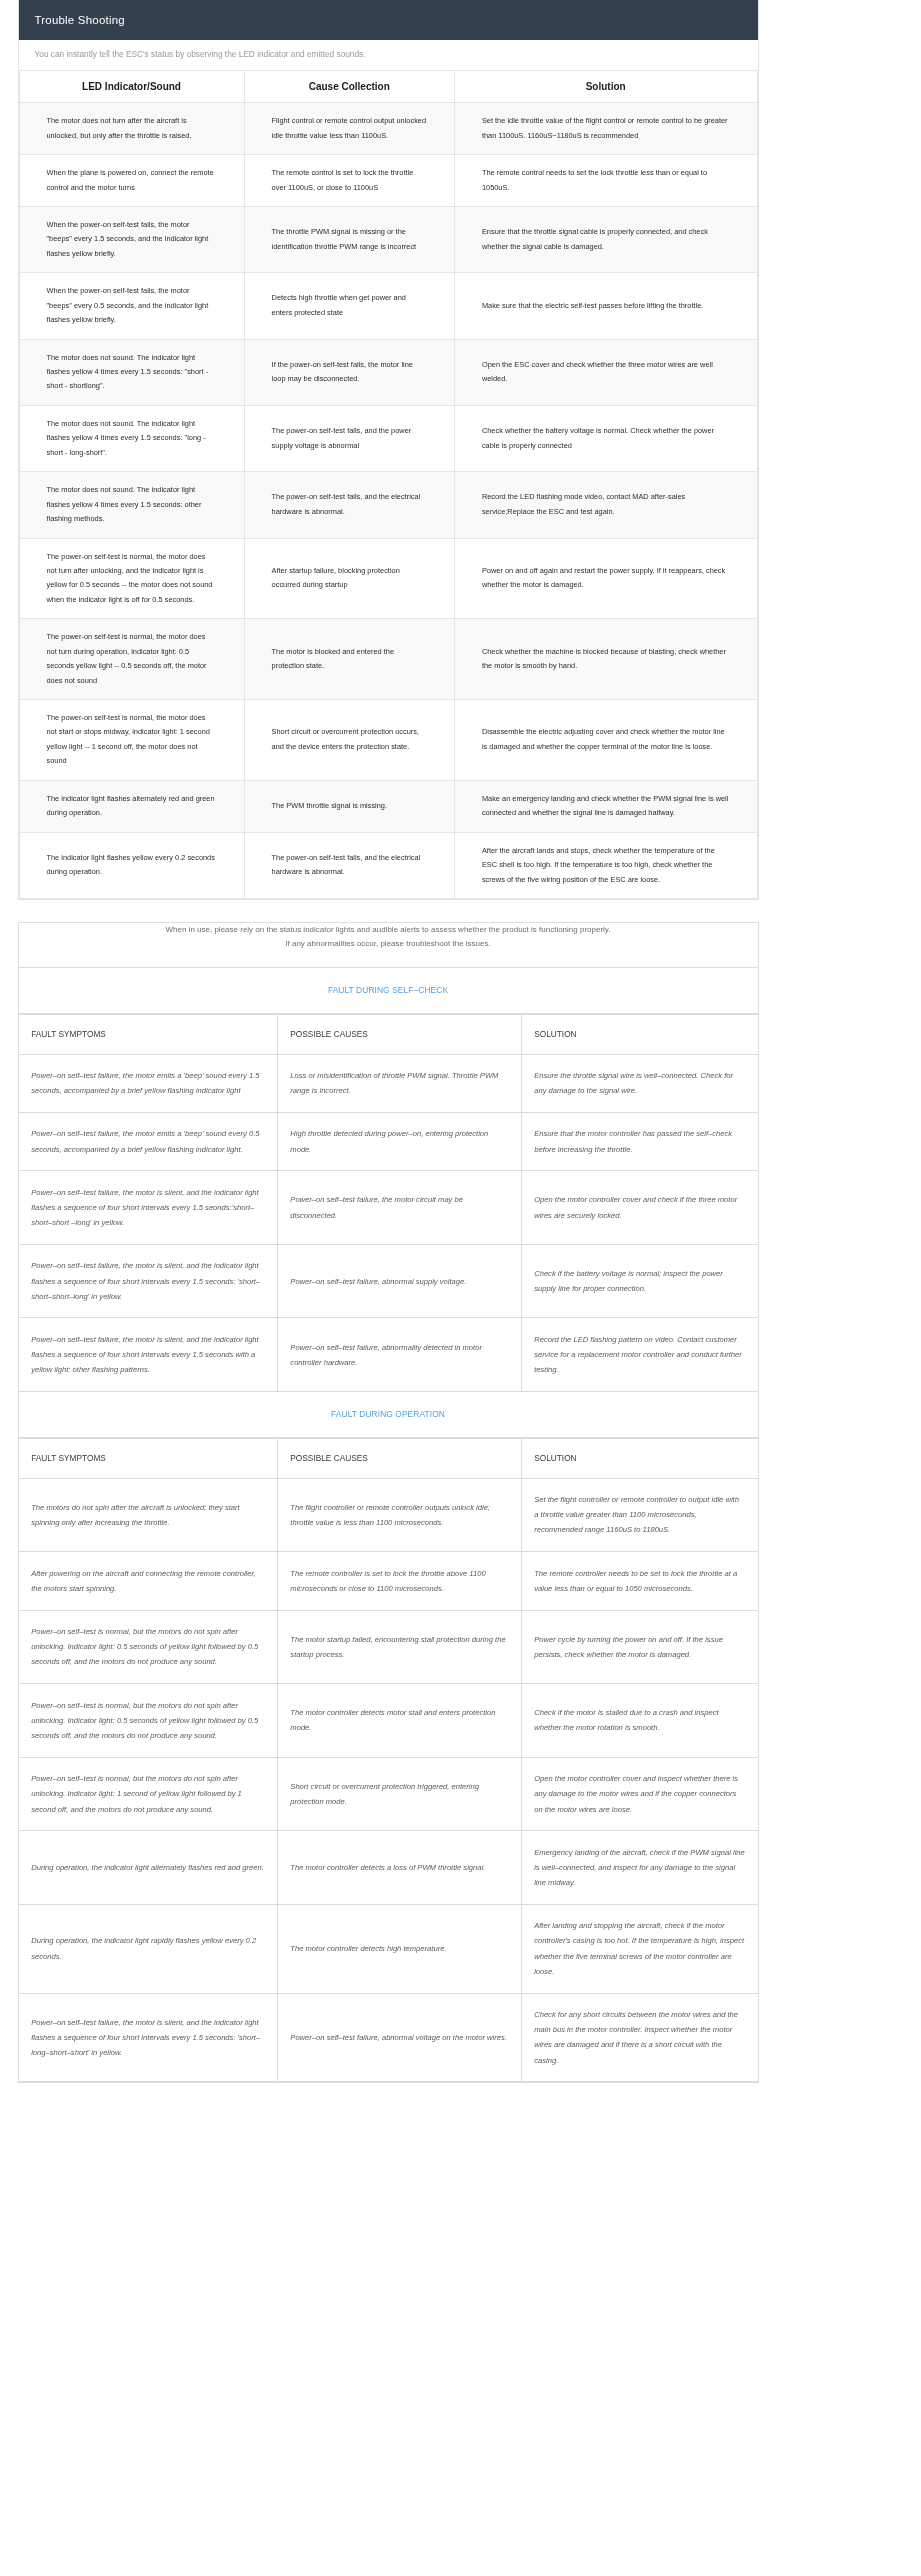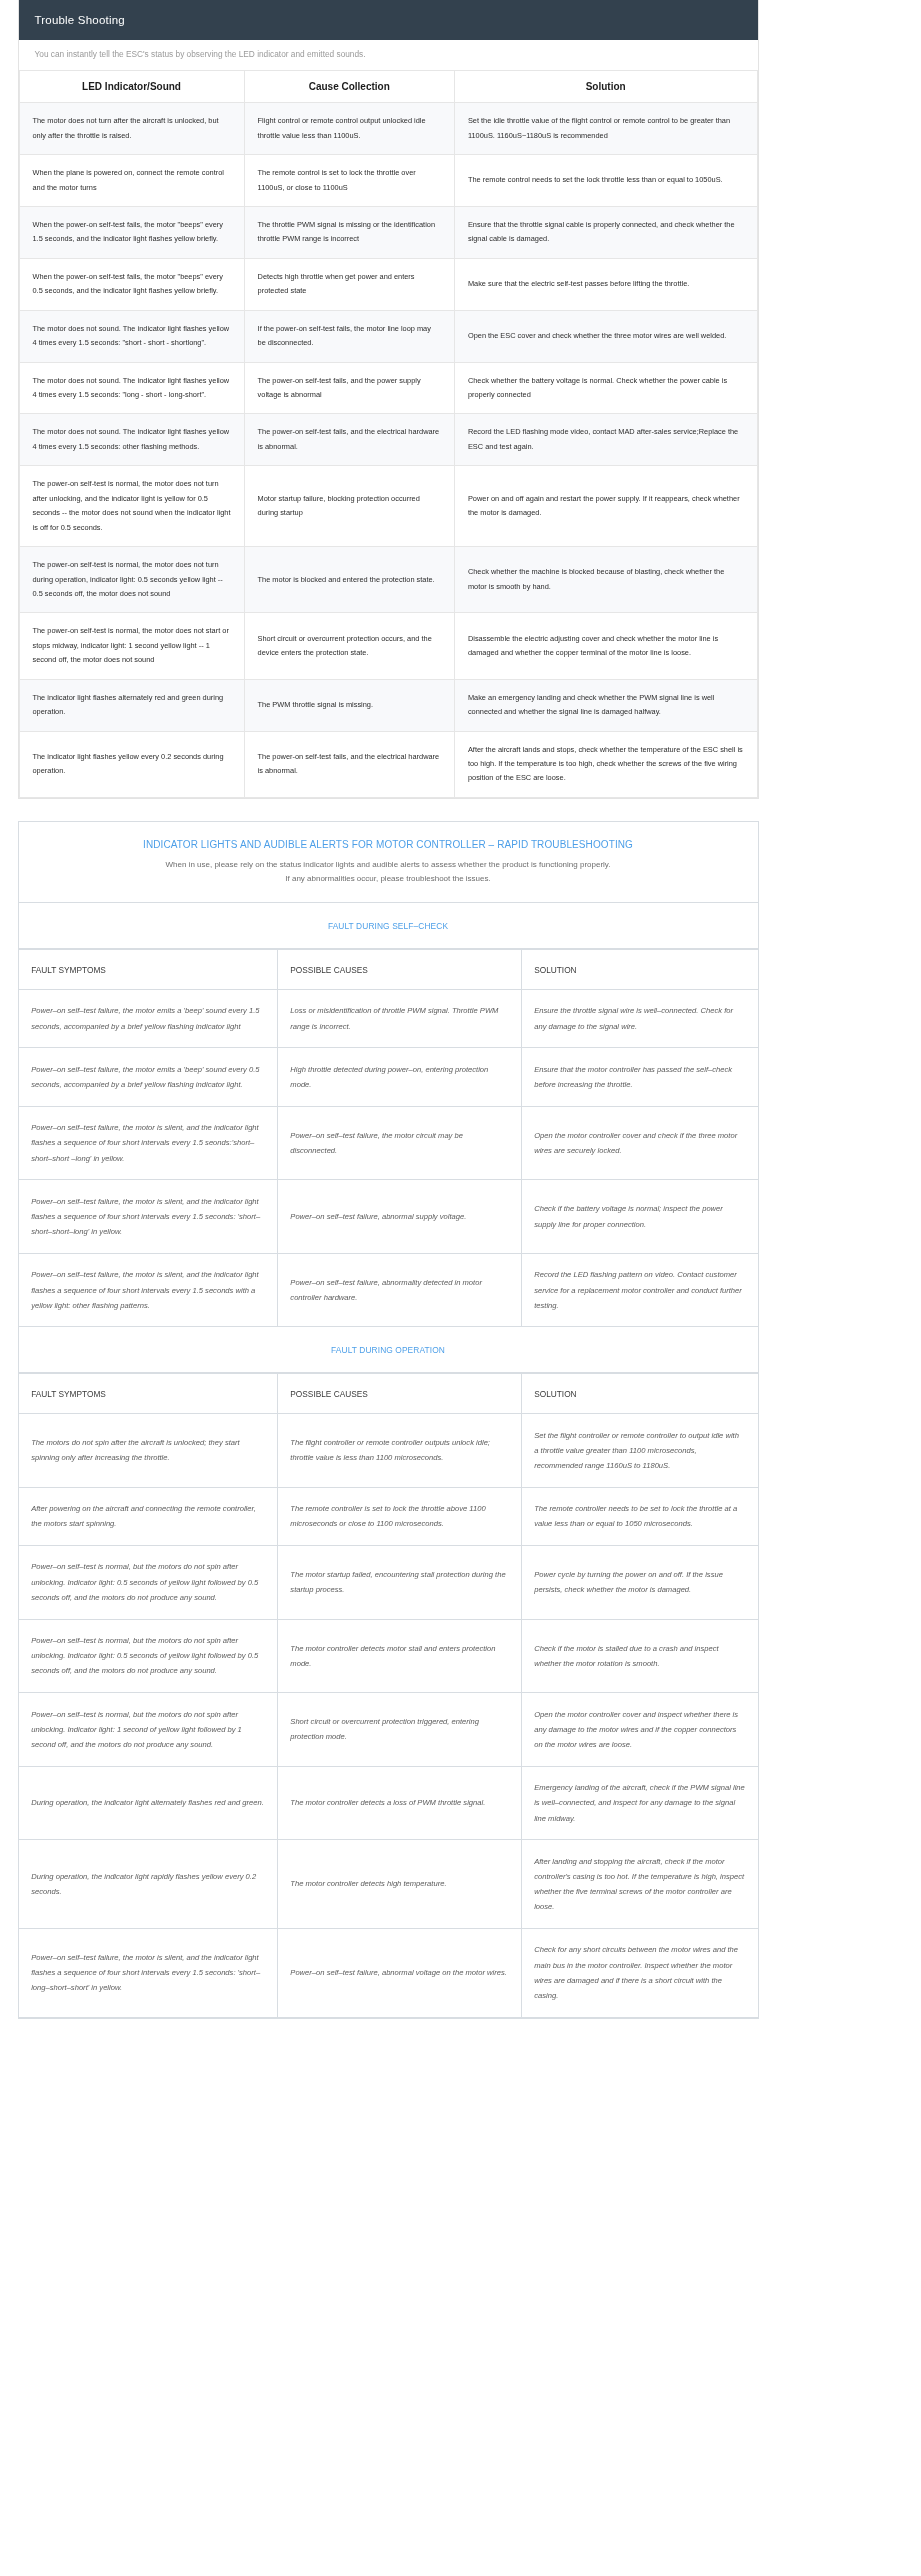--- a/index.html
+++ b/index.html
@@ -53,21 +53,21 @@
     text-align: center;
     padding: 10.3px 6.4px;
     border: 0.8px solid #e6e6e6;
     border-top: 0;
     background: #ffffff;
   }
   table.ts-table td {
     font-size: 7.4px;
     line-height: 1.95;
     color: #2b2b2b;
-    padding: 11px 13px;
+    padding: 11px 27px;
     border: 0.8px solid #e6e6e6;
     vertical-align: middle;
     background: #ffffff;
   }
   table.ts-table tr.alt td {
     background: #f8f9fb;
   }
   .col-a { width: 30.5%; }
   .col-b { width: 28.5%; }
   .col-c { width: 41%; }
@@ -191,21 +191,21 @@
           <td>The power-on self-test fails, and the power supply voltage is abnormal</td>
           <td>Check whether the battery voltage is normal. Check whether the power cable is properly connected</td>
         </tr>
         <tr class="alt">
           <td>The motor does not sound. The indicator light flashes yellow 4 times every 1.5 seconds: other flashing methods.</td>
           <td>The power-on self-test fails, and the electrical hardware is abnormal.</td>
           <td>Record the LED flashing mode video, contact MAD after-sales service;Replace the ESC and test again.</td>
         </tr>
         <tr>
           <td>The power-on self-test is normal, the motor does not turn after unlocking, and the indicator light is yellow for 0.5 seconds -- the motor does not sound when the indicator light is off for 0.5 seconds.</td>
-          <td>Motor startup failure, blocking protection occurred during startup</td>
+          <td>After startup failure, blocking protection occurred during startup</td>
           <td>Power on and off again and restart the power supply. If it reappears, check whether the motor is damaged.</td>
         </tr>
         <tr class="alt">
           <td>The power-on self-test is normal, the motor does not turn during operation, indicator light: 0.5 seconds yellow light -- 0.5 seconds off, the motor does not sound</td>
           <td>The motor is blocked and entered the protection state.</td>
           <td>Check whether the machine is blocked because of blasting, check whether the motor is smooth by hand.</td>
         </tr>
         <tr>
           <td>The power-on self-test is normal, the motor does not start or stops midway, indicator light: 1 second yellow light -- 1 second off, the motor does not sound</td>
           <td>Short circuit or overcurrent protection occurs, and the device enters the protection state.</td>
@@ -219,21 +219,20 @@
         <tr>
           <td>The indicator light flashes yellow every 0.2 seconds during operation.</td>
           <td>The power-on self-test fails, and the electrical hardware is abnormal.</td>
           <td>After the aircraft lands and stops, check whether the temperature of the ESC shell is too high. If the temperature is too high, check whether the screws of the five wiring position of the ESC are loose.</td>
         </tr>
       </tbody>
     </table>
   </section>
 
   <section class="il-block">
-    <div class="il-title">INDICATOR LIGHTS AND AUDIBLE ALERTS FOR MOTOR CONTROLLER – RAPID TROUBLESHOOTING</div>
     <div class="il-sub">
       <div>When in use, please rely on the status indicator lights and audible alerts to assess whether the product is functioning properly.</div>
       <div>If any abnormalities occur, please troubleshoot the issues.</div>
     </div>
 
     <div class="il-band">FAULT DURING SELF–CHECK</div>
     <table class="il-table">
       <colgroup>
           <col class="ilcol-a">
           <col class="ilcol-b">

